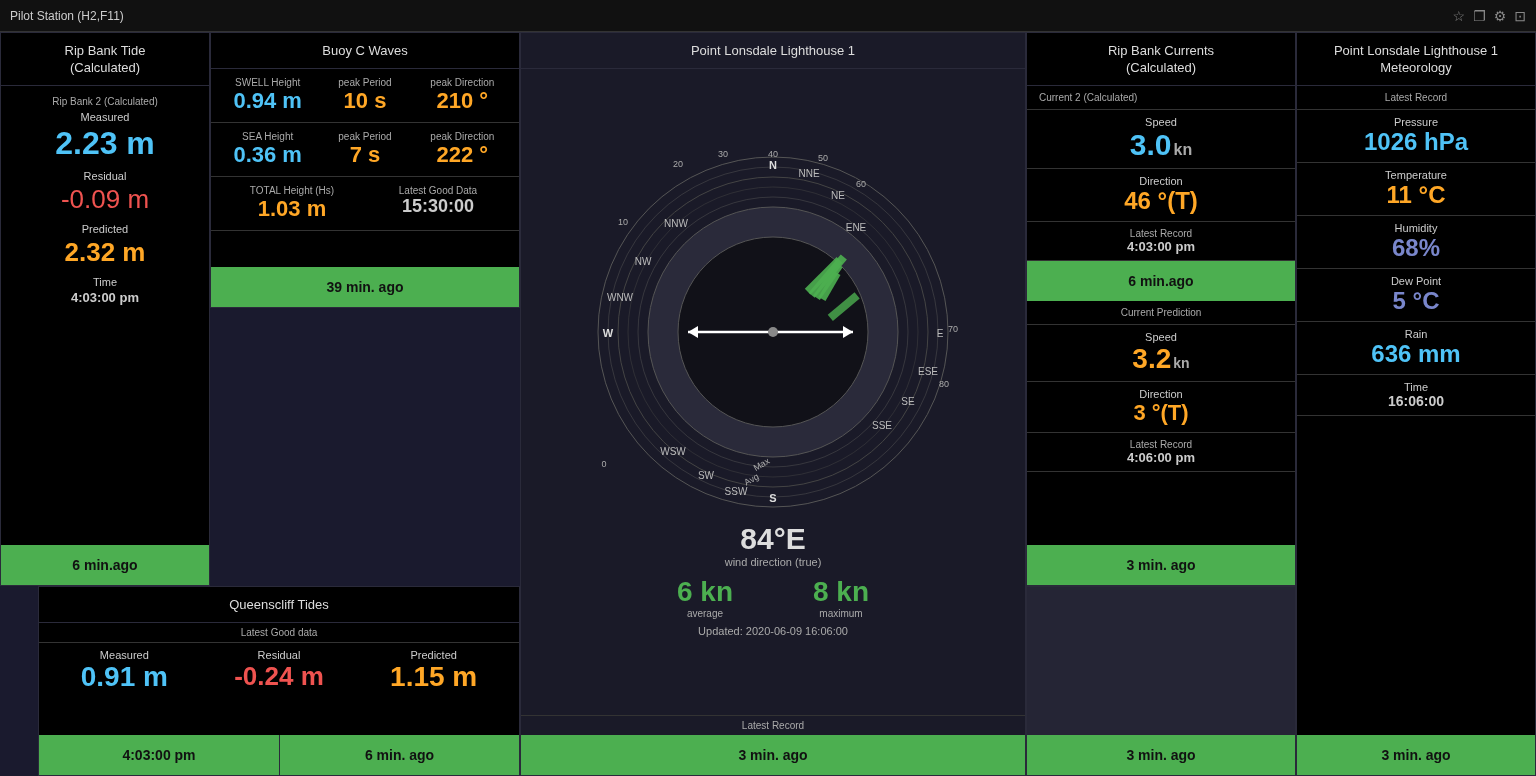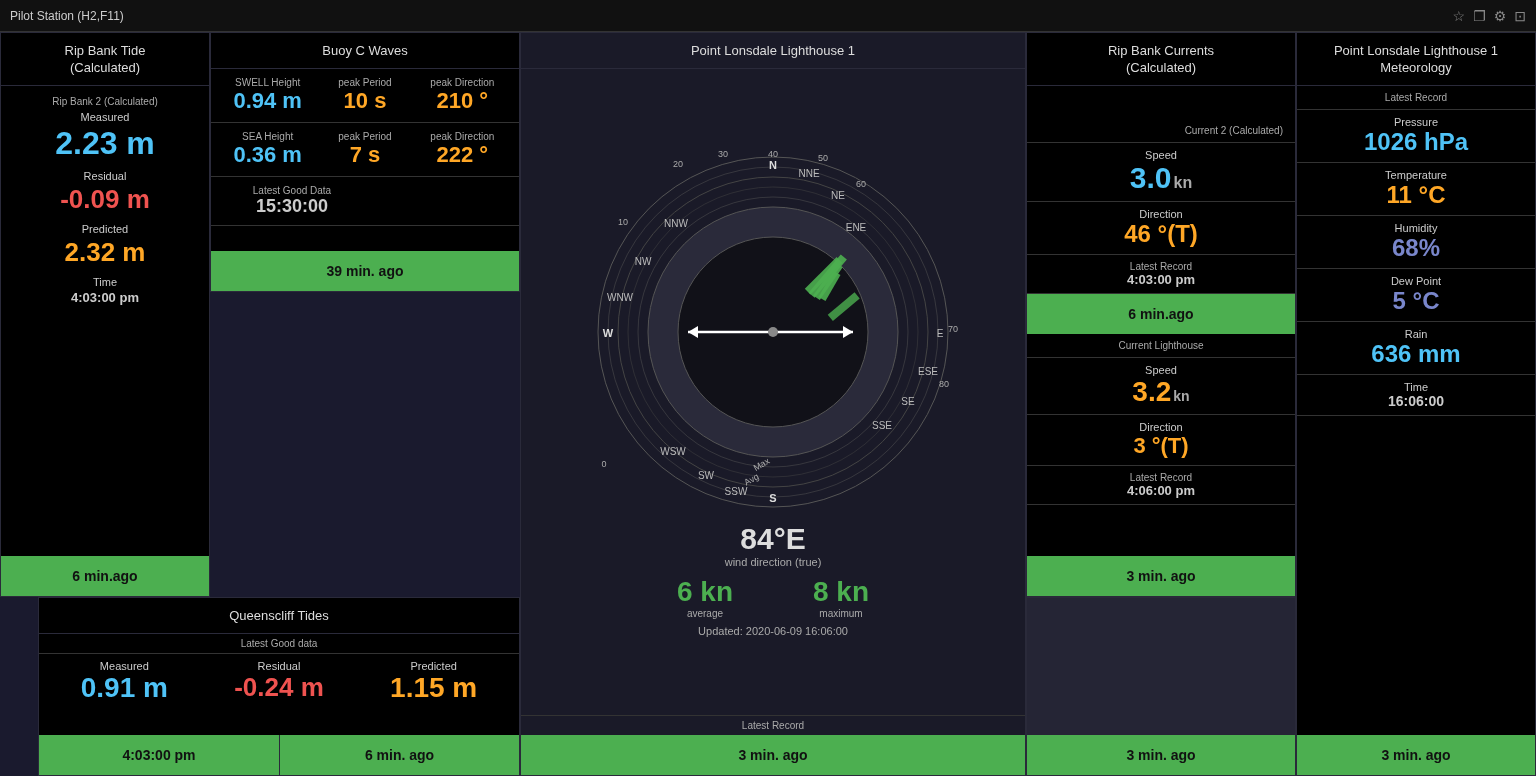--- a/index.html
+++ b/index.html
@@ -82,21 +82,21 @@
 
 <div class="grid-layout">
 
   <div class="cell" style="grid-column:1;grid-row:1/3;">
     <div class="cell-header">Rip Bank Tide<br>(Calculated)</div>
     <div class="cell-content flex-center">
       <div class="mt4" style="color:#aaa;font-size:10px;text-align:center;">Rip Bank 2 (Calculated)</div>
       <div class="mt4" style="color:#ccc;font-size:11px;text-align:center;">Measured</div>
       <div class="mt2" style="color:#4fc3f7;font-size:32px;font-weight:bold;text-align:center;">2.23 m</div>
       <div class="mt8" style="color:#ccc;font-size:11px;text-align:center;">Residual</div>
-      <div class="mt2" style="color:#ef5350;font-size:26px;font-weight:bold;text-align:center;">-0.09 m</div>
+      <div class="mt2" style="color:#ef5350;font-size:26px;font-weight:normal;text-align:center;">-0.09 m</div>
       <div class="mt8" style="color:#ccc;font-size:11px;text-align:center;">Predicted</div>
       <div class="mt2" style="color:#ffa726;font-size:26px;font-weight:bold;text-align:center;">2.32 m</div>
       <div class="mt8" style="color:#ccc;font-size:11px;text-align:center;">Time</div>
       <div class="mt2" style="color:#ccc;font-size:13px;font-weight:bold;text-align:center;">4:03:00 pm</div>
     </div>
     <div class="green-btn">6 min.ago</div>
   </div>
 
   <div class="cell" style="grid-column:2;grid-row:1;">
     <div class="cell-header">Buoy C Waves</div>
@@ -126,20 +126,24 @@
           <div style="color:#aaa;font-size:10px;">peak Period</div>
           <div style="color:#ffa726;font-size:22px;font-weight:bold;">7 s</div>
         </div>
         <div class="flex-center">
           <div style="color:#aaa;font-size:10px;">peak Direction</div>
           <div style="color:#ffa726;font-size:22px;font-weight:bold;">222 °</div>
         </div>
       </div>
 
       <div style="display:grid;grid-template-columns:1fr 1fr;padding:8px;border-bottom:1px solid #333;">
+        <div class="flex-center">
+          <div style="color:#aaa;font-size:10px;">TOTAL Height (Hs)</div>
+          <div style="color:#ffa726;font-size:22px;font-weight:bold;">1.03 m</div>
+        </div>
         <div class="flex-center">
           <div style="color:#aaa;font-size:10px;">Latest Good Data</div>
           <div style="color:#ccc;font-size:18px;font-weight:bold;">15:30:00</div>
         </div>
       </div>
     </div>
     <div class="green-btn">39 min. ago</div>
   </div>
 
   <div class="cell" style="grid-column:3;grid-row:1/4;background:#1a1a28;">
@@ -226,40 +230,40 @@
       <div style="color:#aaa;font-size:10px;text-align:center;">Latest Record</div>
     </div>
     <div class="green-btn">3 min. ago</div>
   </div>
 
   <div class="cell" style="grid-column:4;grid-row:1/3;">
     <div class="cell-header">Rip Bank Currents<br>(Calculated)</div>
     <div class="cell-content" style="padding:0;">
 
       <div style="padding:6px 12px;border-bottom:1px solid #333;">
-        <div style="color:#aaa;font-size:10px;text-align:right;margin-top:33px;">Current 2 (Calculated)</div>
+        <div style="color:#aaa;font-size:10px;text-align:left;">Current 2 (Calculated)</div>
       </div>
       <div style="padding:6px 12px;border-bottom:1px solid #333;" class="flex-center">
         <div style="color:#ccc;font-size:11px;">Speed</div>
         <div style="color:#4fc3f7;font-size:30px;font-weight:bold;">
           <span>3.0</span><span style="color:#aaa;font-size:16px;margin-left:2px;">kn</span>
         </div>
       </div>
       <div style="padding:6px 12px;border-bottom:1px solid #333;" class="flex-center">
         <div style="color:#ccc;font-size:11px;">Direction</div>
         <div style="color:#ffa726;font-size:24px;font-weight:bold;">46 °(T)</div>
       </div>
       <div style="padding:6px 12px;border-bottom:1px solid #333;" class="flex-center">
         <div style="color:#aaa;font-size:10px;">Latest Record</div>
         <div style="color:#ccc;font-size:13px;font-weight:bold;">4:03:00 pm</div>
       </div>
       <div class="green-btn">6 min.ago</div>
 
       <div style="padding:6px 12px;border-bottom:1px solid #333;">
-        <div style="color:#aaa;font-size:10px;text-align:center;">Current Lighthouse</div>
+        <div style="color:#aaa;font-size:10px;text-align:center;">Current Prediction</div>
       </div>
       <div style="padding:6px 12px;border-bottom:1px solid #333;" class="flex-center">
         <div style="color:#ccc;font-size:11px;">Speed</div>
         <div style="color:#ffa726;font-size:28px;font-weight:bold;">
           <span>3.2</span><span style="color:#aaa;font-size:14px;margin-left:2px;">kn</span>
         </div>
       </div>
       <div style="padding:6px 12px;border-bottom:1px solid #333;" class="flex-center">
         <div style="color:#ccc;font-size:11px;">Direction</div>
         <div style="color:#ffa726;font-size:22px;font-weight:bold;">3 °(T)</div>

